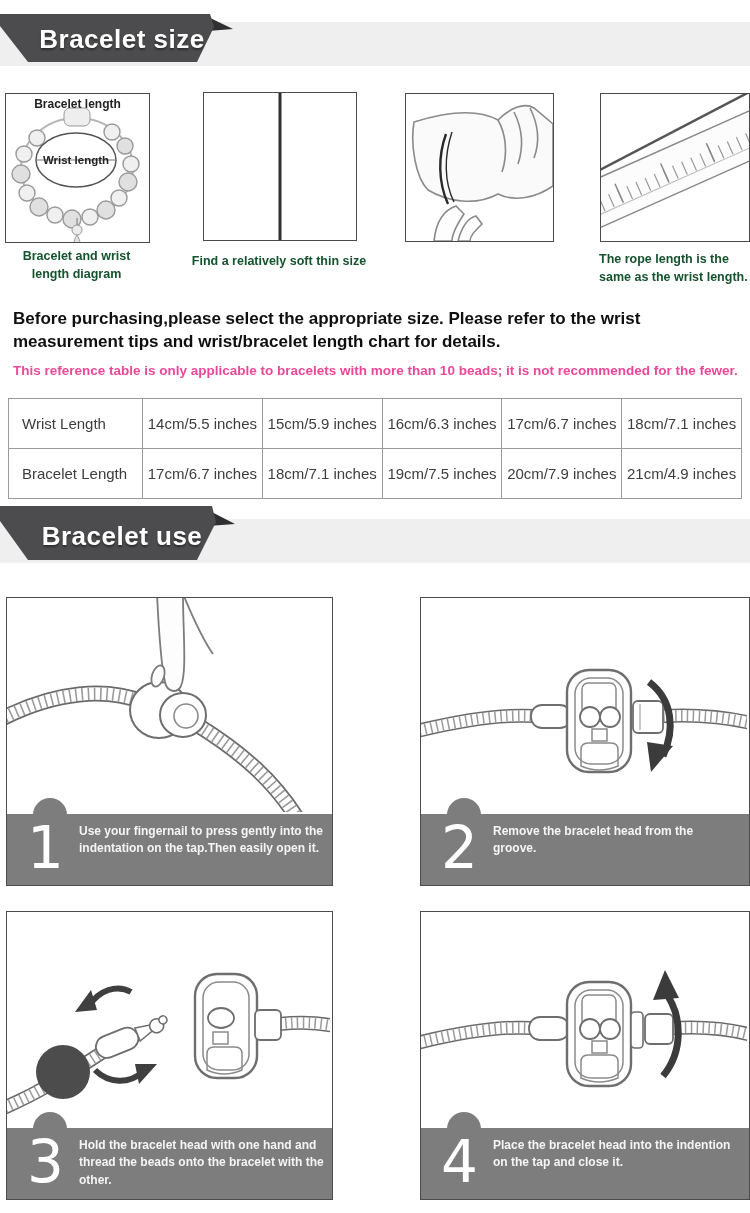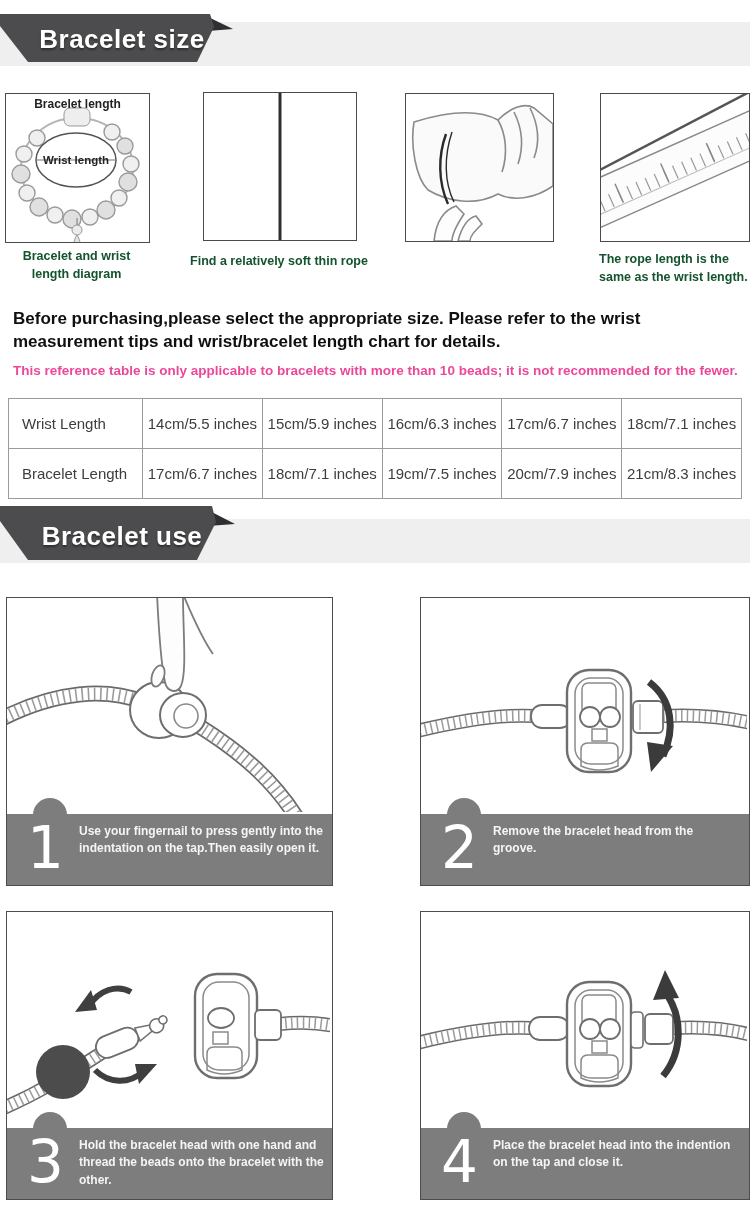--- a/index.html
+++ b/index.html
@@ -112,21 +112,21 @@
         <line x1="-40" y1="48" x2="250" y2="30" stroke="#555" stroke-width="2.5"></line>
         <rect x="-40" y="52" width="290" height="46" fill="#fcfcfc" stroke="#888" stroke-width="1.4"></rect>
         <line x1="-40" y1="86" x2="250" y2="86" stroke="#bbb" stroke-width="1"></line>
         <line x1="-38" y1="78" x2="250" y2="78" stroke="#999" stroke-width="14" stroke-dasharray="1.2 8.8"></line>
         <line x1="-38" y1="74" x2="250" y2="74" stroke="#888" stroke-width="20" stroke-dasharray="1.5 48.5"></line>
       </g>
     </svg>
   </div>
 
   <div class="mcaption center" style="left:5px;top:234px;width:143px">Bracelet and wrist length diagram</div>
-  <div class="mcaption center" style="left:182px;top:239px;width:194px">Find a relatively soft thin rope</div>
+  <div class="mcaption center" style="left:182px;top:239px;width:194px">Find a relatively soft thin size</div>
   <div class="mcaption" style="left:599px;top:237px;width:152px">The rope length is the same as the wrist length.</div>
 
   <div class="intro">Before purchasing,please select the appropriate size. Please refer to the wrist measurement tips and wrist/bracelet length chart for details.</div>
   <div class="warning" style="color:#ec4899">This reference table is only applicable to bracelets with more than 10 beads; it is not recommended for the fewer.</div>
 
   <table class="sizetable">
     <tbody>
         <tr>
       <td class="rowlabel">Wrist Length</td>
       <td>14cm/5.5 inches</td>
@@ -134,21 +134,21 @@
       <td>16cm/6.3 inches</td>
       <td>17cm/6.7 inches</td>
       <td>18cm/7.1 inches</td>
     </tr>
     <tr>
       <td class="rowlabel">Bracelet Length</td>
       <td>17cm/6.7 inches</td>
       <td>18cm/7.1 inches</td>
       <td>19cm/7.5 inches</td>
       <td>20cm/7.9 inches</td>
-      <td>21cm/8.3 inches</td>
+      <td>21cm/4.9 inches</td>
     </tr>
   </tbody>
     </table>
 
   <div class="strip" style="top:505px"></div>
   <svg class="ribbon" style="top:492px" width="240" height="56" viewBox="0 0 240 56">
     <polygon points="204,2 235,18 208,20" fill="#2f2f31"></polygon>
     <polygon points="0,0 212,0 216,16 197,54 28,54 0,15" fill="#4c4c4e"></polygon>
   </svg>
   <div class="banner-title" style="top:507px">Bracelet use</div>

